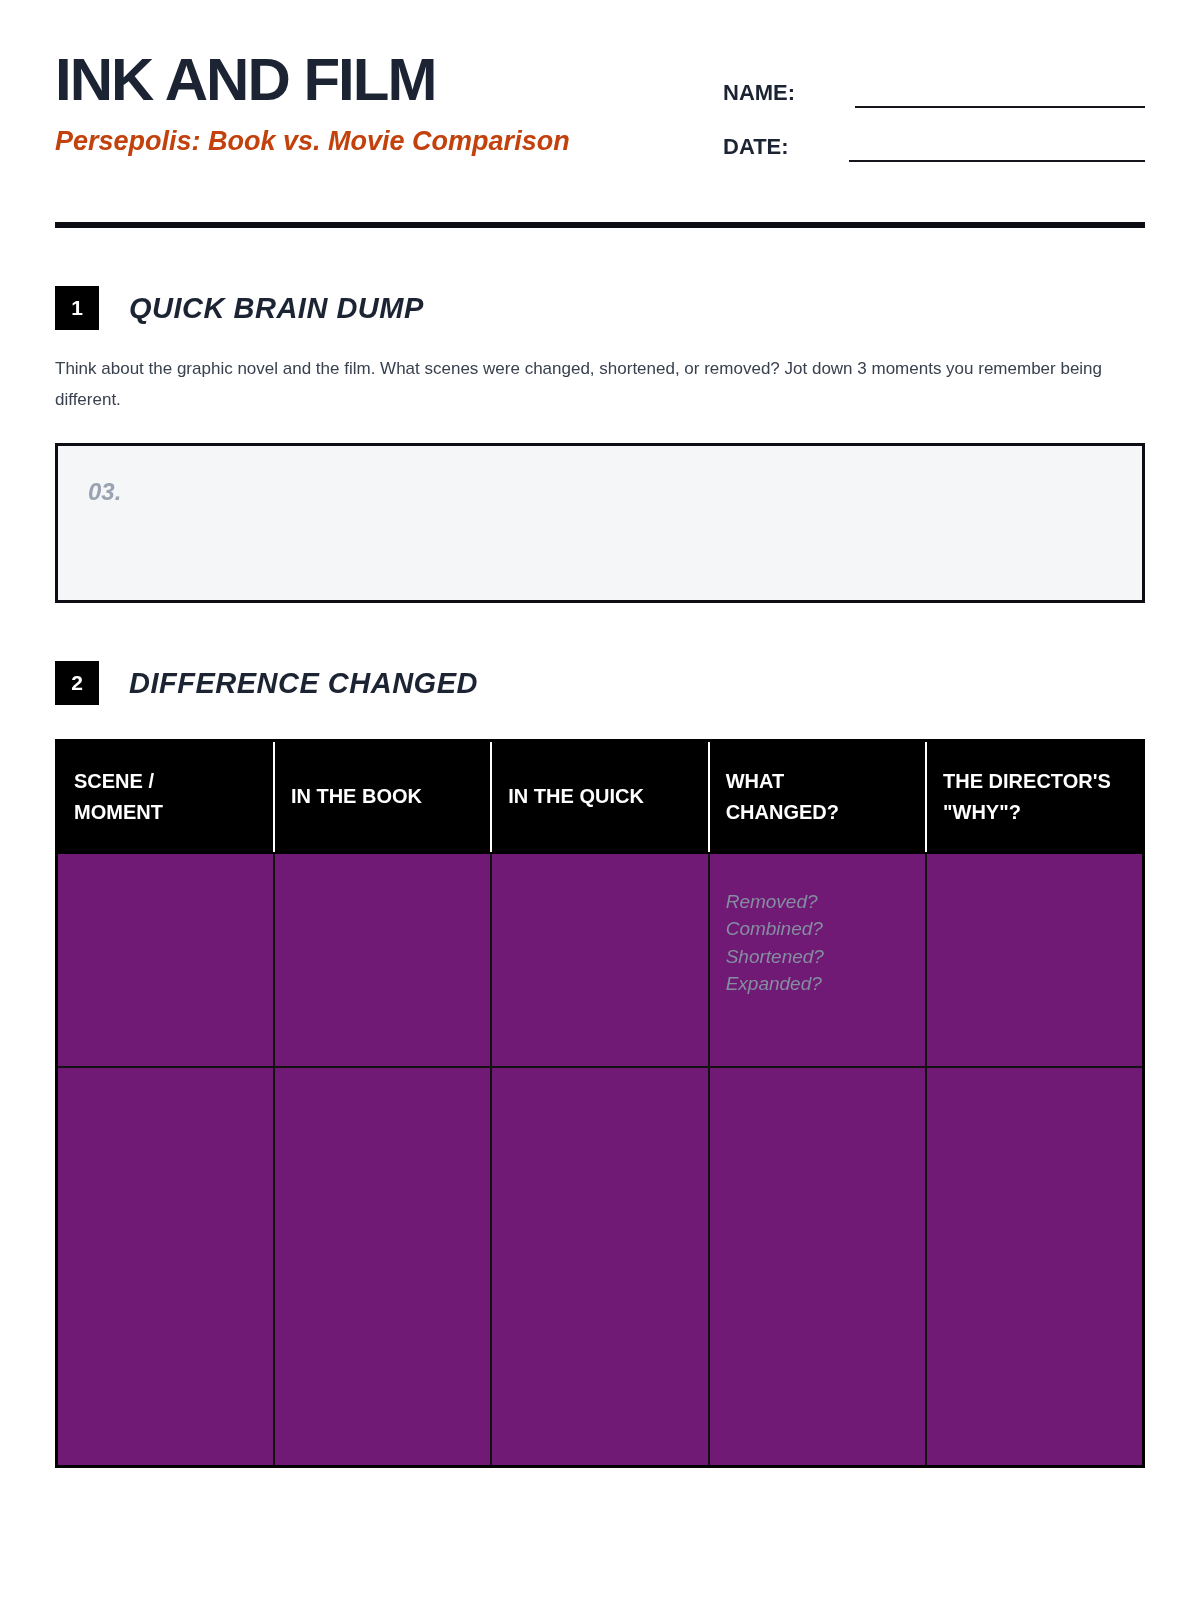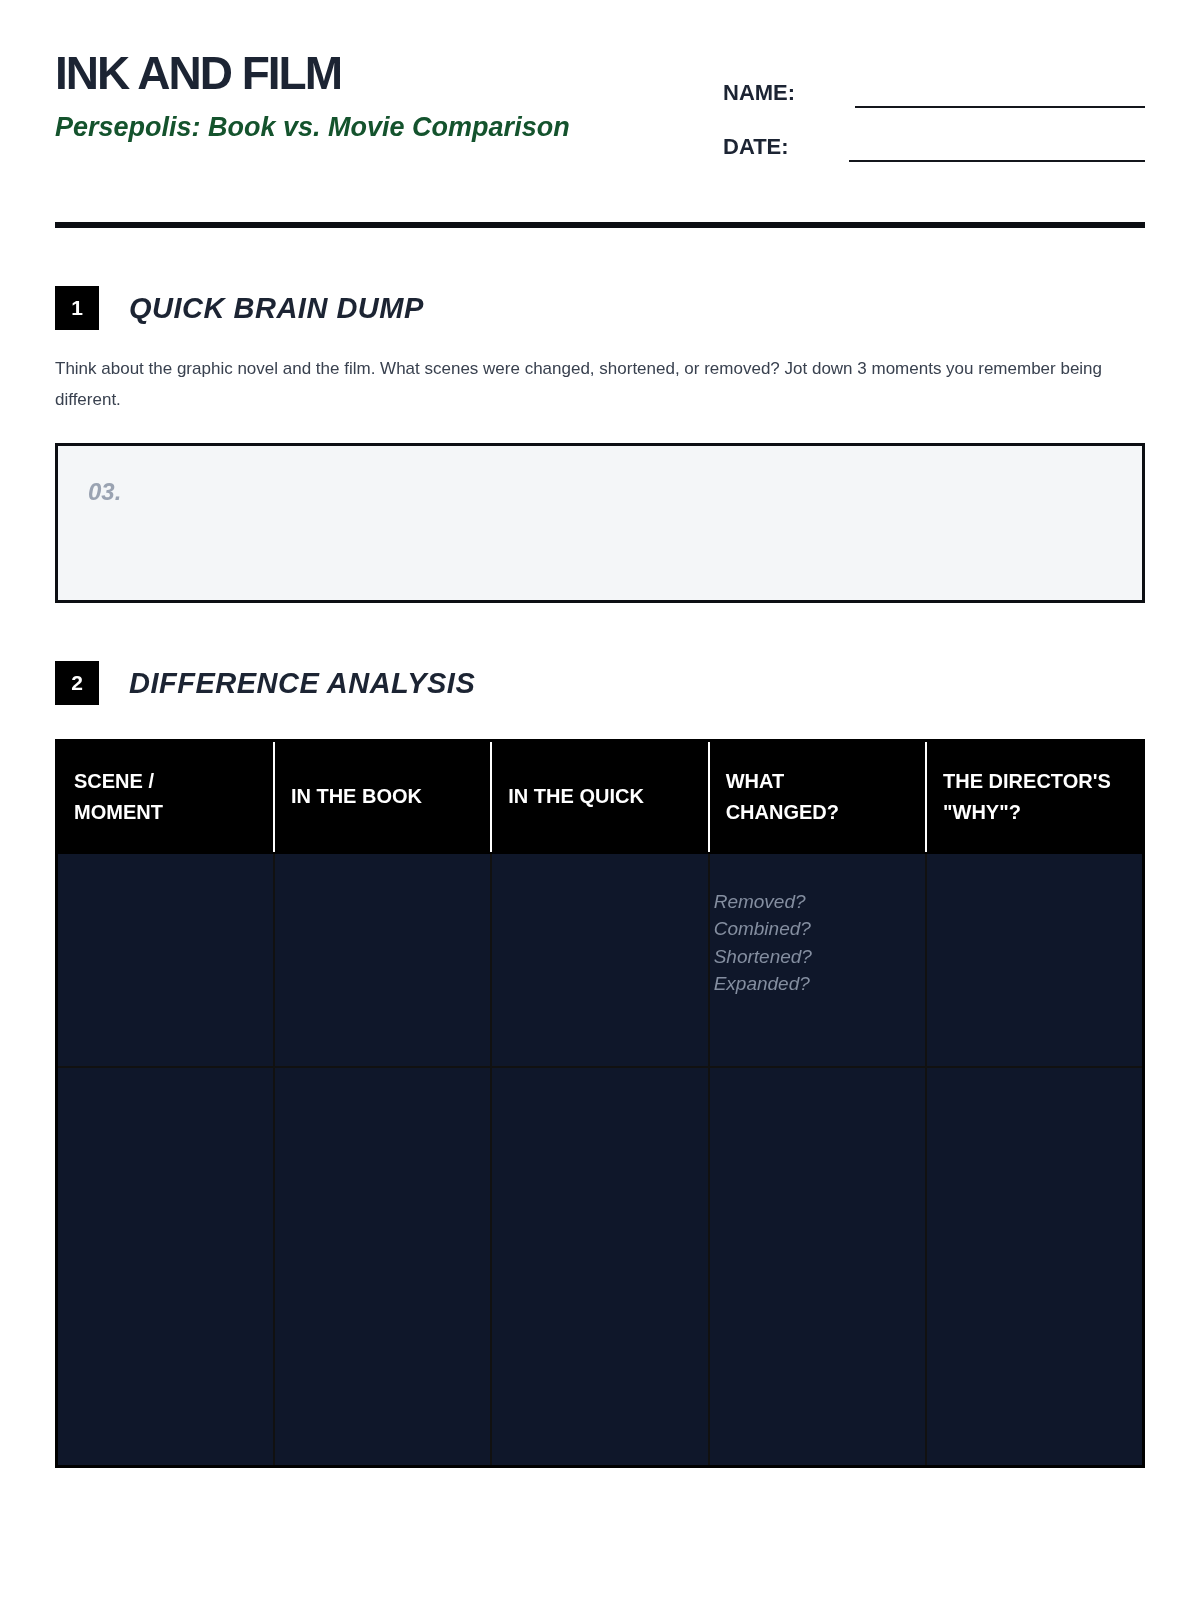--- a/index.html
+++ b/index.html
@@ -9,32 +9,32 @@
     background: #ffffff;
     font-family: "Liberation Sans", sans-serif;
     color: #1c2433;
   }
   .page { padding: 50px 55px 0 55px; width: 1200px; }
 
   
   .header { display: flex; justify-content: space-between; align-items: flex-start; }
   .title-block { flex: 1; }
   .page-title {
-    font-size: 46px;
+    font-size: 60px;
     font-weight: 900;
     letter-spacing: -2px;
     line-height: 1.0;
     color: #1c2433;
   }
   .page-subtitle {
     margin-top: 16px;
     font-size: 27px;
     font-weight: 700;
     font-style: italic;
-    color: #14532d;
+    color: #c2410c;
   }
   .fill-block { width: 422px; padding-top: 28px; }
   .fill-row { display: flex; align-items: flex-end; margin-bottom: 24px; gap: 42px; }
   .fill-label {
     font-size: 22px; font-weight: 800; color: #1c2433;
     margin-right: 18px; padding-bottom: 2px; white-space: nowrap;
   }
   .fill-line { flex: 1; height: 30px; border-bottom: 2px solid #14161c; }
 
   .divider { margin-top: 36px; height: 6px; background: #0c0e13; }
@@ -95,21 +95,21 @@
     line-height: 1.55;
     white-space: pre-line;
     border-color: #ffffff;
     border-top-color: #000000;
     border-bottom-color: #000000;
   }
   .diff-table thead th:first-child { border-left-color: #000000; }
   .diff-table thead th:last-child { border-right-color: #000000; }
   .diff-table tbody tr.row-1 td { height: 214px; }
   .diff-table tbody tr.row-2 td { height: 400px; }
-  .diff-table td { vertical-align: top; padding: 14px 4px; background: #0f172a; }
+  .diff-table td { vertical-align: top; padding: 14px 16px; background: #701a75; }
   .hint { margin-top: 20px; font-size: 19px; font-style: italic; color: #848ea0; line-height: 1.45; }
 </style>
 </head>
 <body>
 
 <div class="page">
 
   <div class="header">
     <div class="title-block">
       <div class="page-title">INK AND FILM</div>
@@ -137,21 +137,21 @@
     <p class="instructions">Think about the graphic novel and the film. What scenes were changed, shortened, or removed? Jot down 3 moments you remember being different.</p>
 
     <div class="answer-box">
       <span class="box-label">03.</span>
     </div>
   </div>
 
   <div class="section">
     <div class="section-head">
       <div class="num-box">2</div>
-      <div class="section-title">DIFFERENCE ANALYSIS</div>
+      <div class="section-title">DIFFERENCE CHANGED</div>
     </div>
 
     <table class="diff-table">
       <thead>
         <tr>
           <th>SCENE /
 MOMENT</th>
           <th>IN THE BOOK</th>
           <th>IN THE QUICK</th>
           <th>WHAT

